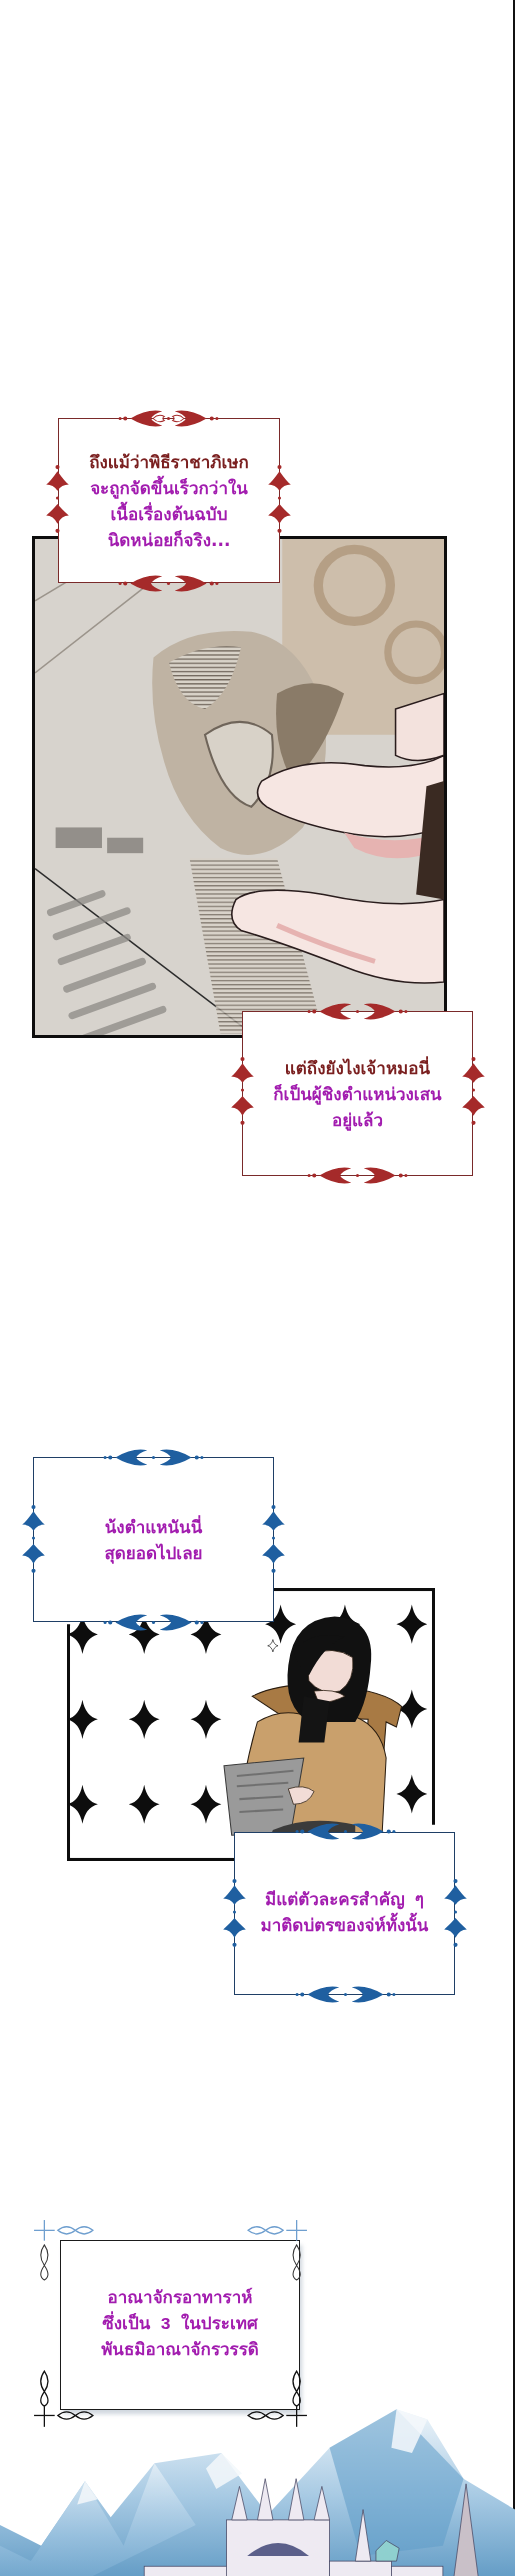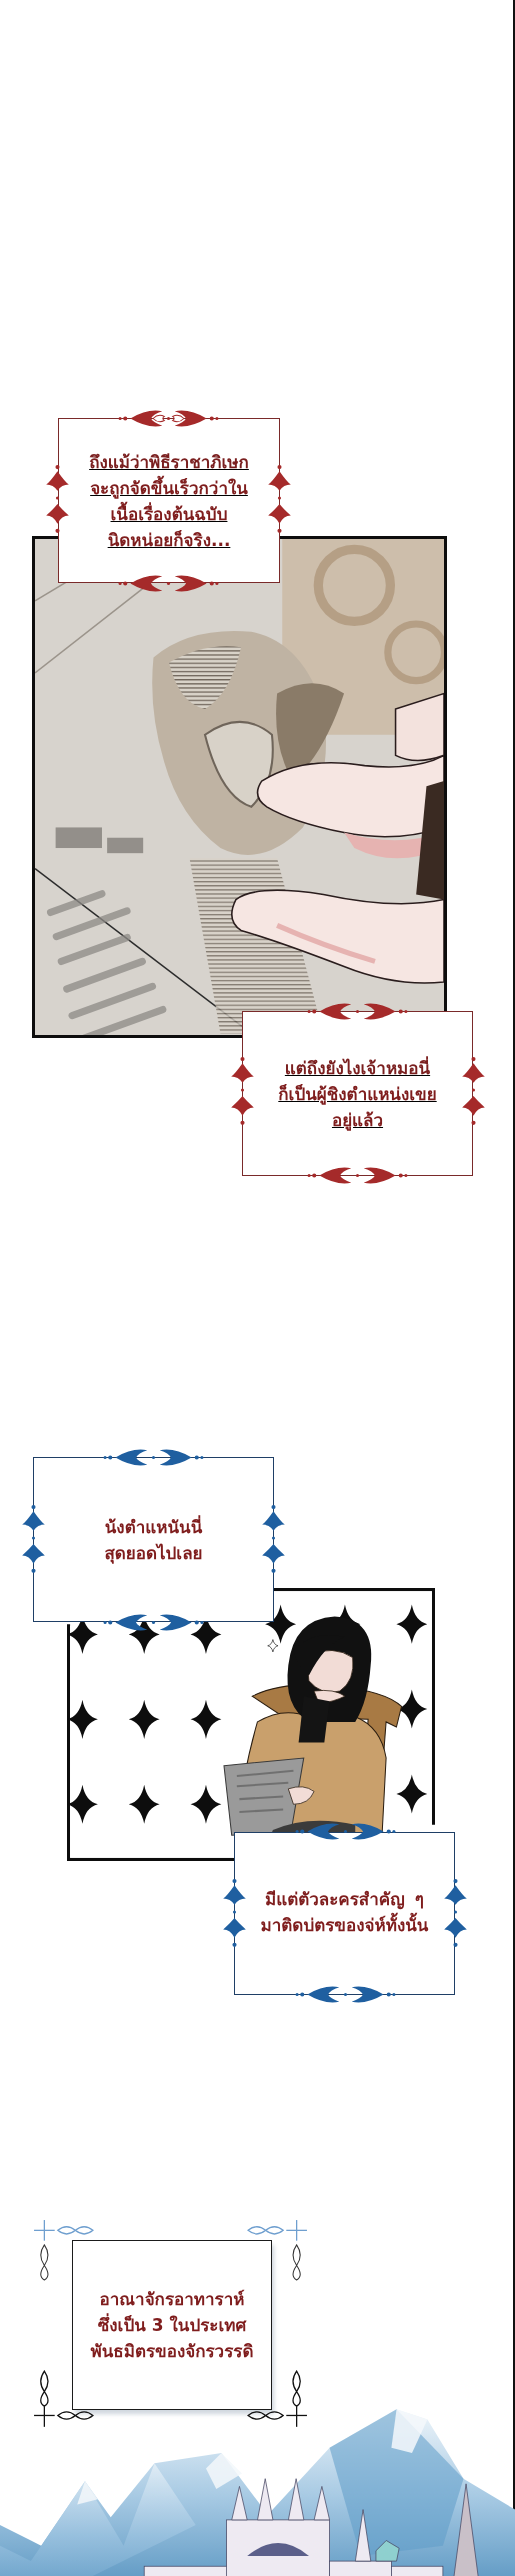--- a/index.html
+++ b/index.html
@@ -4,39 +4,39 @@
 <style>
   html, body { margin: 0; padding: 0; background: #ffffff; }
   body { width: 515px; height: 2621px; position: relative; overflow: hidden;
          font-family: "DejaVu Sans", sans-serif; }
   .edge-line { position: absolute; right: 0.5px; top: 0; width: 1.5px; height: 2621px; background: #111; }
 
   
   .caption { position: absolute; background: #fff; box-sizing: border-box;
              display: flex; flex-direction: column; justify-content: center; align-items: center;
              text-align: center; z-index: 5; }
-  .caption .line { font-weight: bold; font-size: 17px; line-height: 26px; color: #7f1d1d; white-space: nowrap; }
+  .caption .line { font-weight: bold; font-size: 17px; line-height: 26px; color: #a21caf; white-space: nowrap; }
   .caption.red  { border: 1.3px solid #7a2a2a; }
   .caption.blue { border: 1.3px solid #1f3f66; }
   .caption.black { border: 1.5px solid #1b1b1b; box-shadow: 3.1px 5.2px 4.1px rgba(120,140,160,0.35); }
   .orn { position: absolute; z-index: 6; }
   .orn svg { display: block; }
 
   
   .panel { position: absolute; box-sizing: border-box; border: 3.1px solid #0d0d0d; overflow: hidden; z-index: 2; }
   .panel svg { display: block; }
 
   .landscape { position: absolute; left: 0; top: 2391px; width: 515px; height: 231px; z-index: 1; }
 </style>
 </head>
 <body>
 
 <div class="edge-line"></div>
 
-<div class="caption red" style="left:58px; top:418px; width:222px; height:165px;text-decoration:underline;">
+<div class="caption red" style="left:58px; top:418px; width:222px; height:165px;">
   <div class="line" style="color:#7a1f1f">ถึงแม้ว่าพิธีราชาภิเษก</div>
   <div class="line">จะถูกจัดขึ้นเร็วกว่าใน</div>
   <div class="line">เนื้อเรื่องต้นฉบับ</div>
   <div class="line">นิดหน่อยก็จริง...</div>
 </div>
 
 <div class="orn" style="left:117px; top:407px;">
   <svg width="103" height="23" viewBox="0 0 200 44">
       <g fill="#a52a2a">
     <circle cx="6" cy="22" r="3"></circle>
@@ -126,23 +126,23 @@
 
     <path d="M390 700 Q430 670 560 690 Q700 720 794 700 L794 860 Q700 870 600 830 Q470 780 400 760 Q370 740 390 700Z" fill="#f6e6e2" stroke="#2a1d1d" stroke-width="3"></path>
     <path d="M440 470 Q520 420 640 440 Q740 450 794 420 L794 560 Q700 590 600 570 Q500 550 450 520 Q420 500 440 470Z" fill="#f6e6e2" stroke="#2a1d1d" stroke-width="3"></path>
     <path d="M600 570 Q700 600 794 570 L794 600 Q700 640 620 600Z" fill="#e6b3b1"></path>
     <path d="M470 750 Q560 790 660 820" stroke="#e6b3b1" stroke-width="10" fill="none"></path>
     <path d="M700 330 L794 300 L794 420 Q740 440 700 420Z" fill="#f3e2dd" stroke="#2a1d1d" stroke-width="3"></path>
     <path d="M760 480 L794 470 L794 700 L740 690 Z" fill="#3a2a22"></path>
   </svg>
 </div>
 
-<div class="caption red" style="left:242px; top:1011px; width:231px; height:165px;text-decoration:underline;">
+<div class="caption red" style="left:242px; top:1011px; width:231px; height:165px;">
   <div class="line" style="color:#7a1f1f">แต่ถึงยังไงเจ้าหมอนี่</div>
-  <div class="line">ก็เป็นผู้ชิงตำแหน่งเขย</div>
+  <div class="line">ก็เป็นผู้ชิงตำแหน่วงเสน</div>
   <div class="line">อยู่แล้ว</div>
 </div>
 <div class="orn" style="left:306px; top:1000px;">
   <svg width="103" height="23" viewBox="0 0 200 44">
       <g fill="#a52a2a">
     <circle cx="6" cy="22" r="3"></circle>
         <circle cx="16" cy="22" r="4"></circle>
     <path d="M26 22 Q60 2 88 8 Q70 14 66 22 Q70 30 88 36 Q60 42 26 22Z"></path>
     <circle cx="100" cy="22" r="3"></circle>
     <path d="M174 22 Q140 2 112 8 Q130 14 134 22 Q130 30 112 36 Q140 42 174 22Z"></path>
@@ -387,24 +387,24 @@
       <rect x="760" y="340" width="100" height="108"></rect>
       <path d="M870 448 L905 180 L940 448Z" fill="#c9c0c8"></path>
       <rect x="100" y="380" width="180" height="68"></rect>
       <rect x="20" y="400" width="90" height="48"></rect>
     </g>
     <path d="M480 320 Q540 270 600 320Z" fill="#5b5f8a"></path>
     <path d="M730 310 L750 290 L775 305 L770 330 L730 330Z" fill="#8fd0cf" stroke="#4a4a66" stroke-width="1.5"></path>
   </svg>
 </div>
 
-<div class="caption black" style="left:72px; top:2240px; width:200px; height:170px;">
+<div class="caption black" style="left:60px; top:2240px; width:240px; height:170px;font-family:Liberation Mono, monospace;">
   <div class="line">อาณาจักรอาทาราห์</div>
   <div class="line">ซึ่งเป็น 3 ในประเทศ</div>
-  <div class="line">พันธมิตรของจักรวรรดิ</div>
+  <div class="line">พันธมิอาณาจักรวรรดิ</div>
 </div>
 
 <div class="orn" style="left:33px; top:2219px;">
   <svg width="62" height="62" viewBox="0 0 120 120">
       <g stroke="#6f9fcf" fill="none" stroke-width="2.5">
     <line x1="2" y1="22" x2="42" y2="22"></line>
         <line x1="22" y1="2" x2="22" y2="42"></line>
     <path d="M48 22 Q65 8 82 22 Q99 36 116 22 Q99 8 82 22 Q65 36 48 22Z"></path>
   </g>
       <g stroke="#333" fill="none" stroke-width="2">

